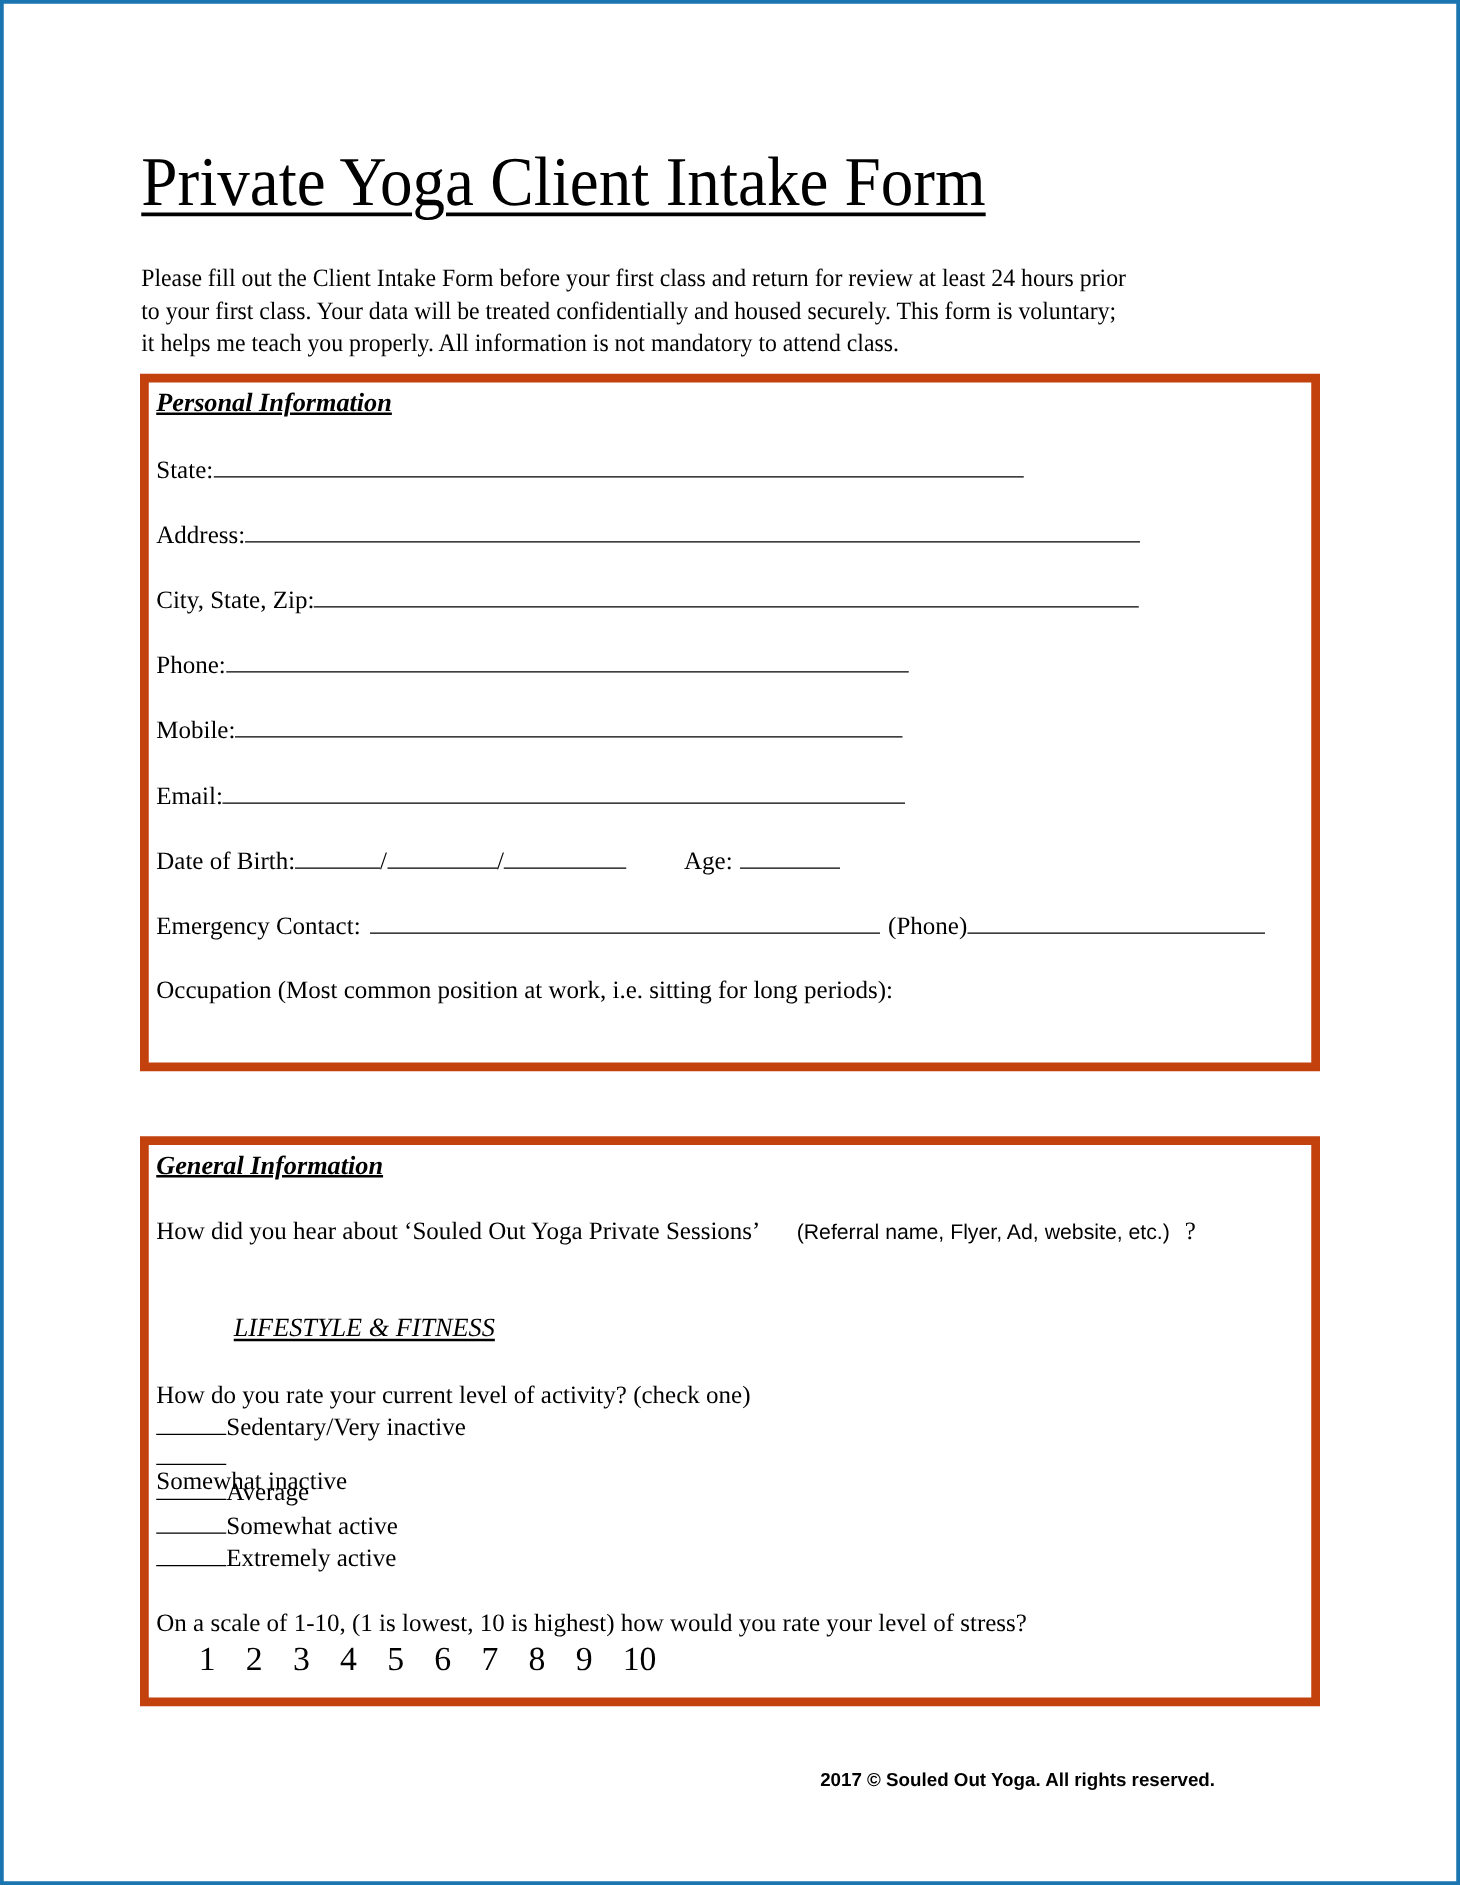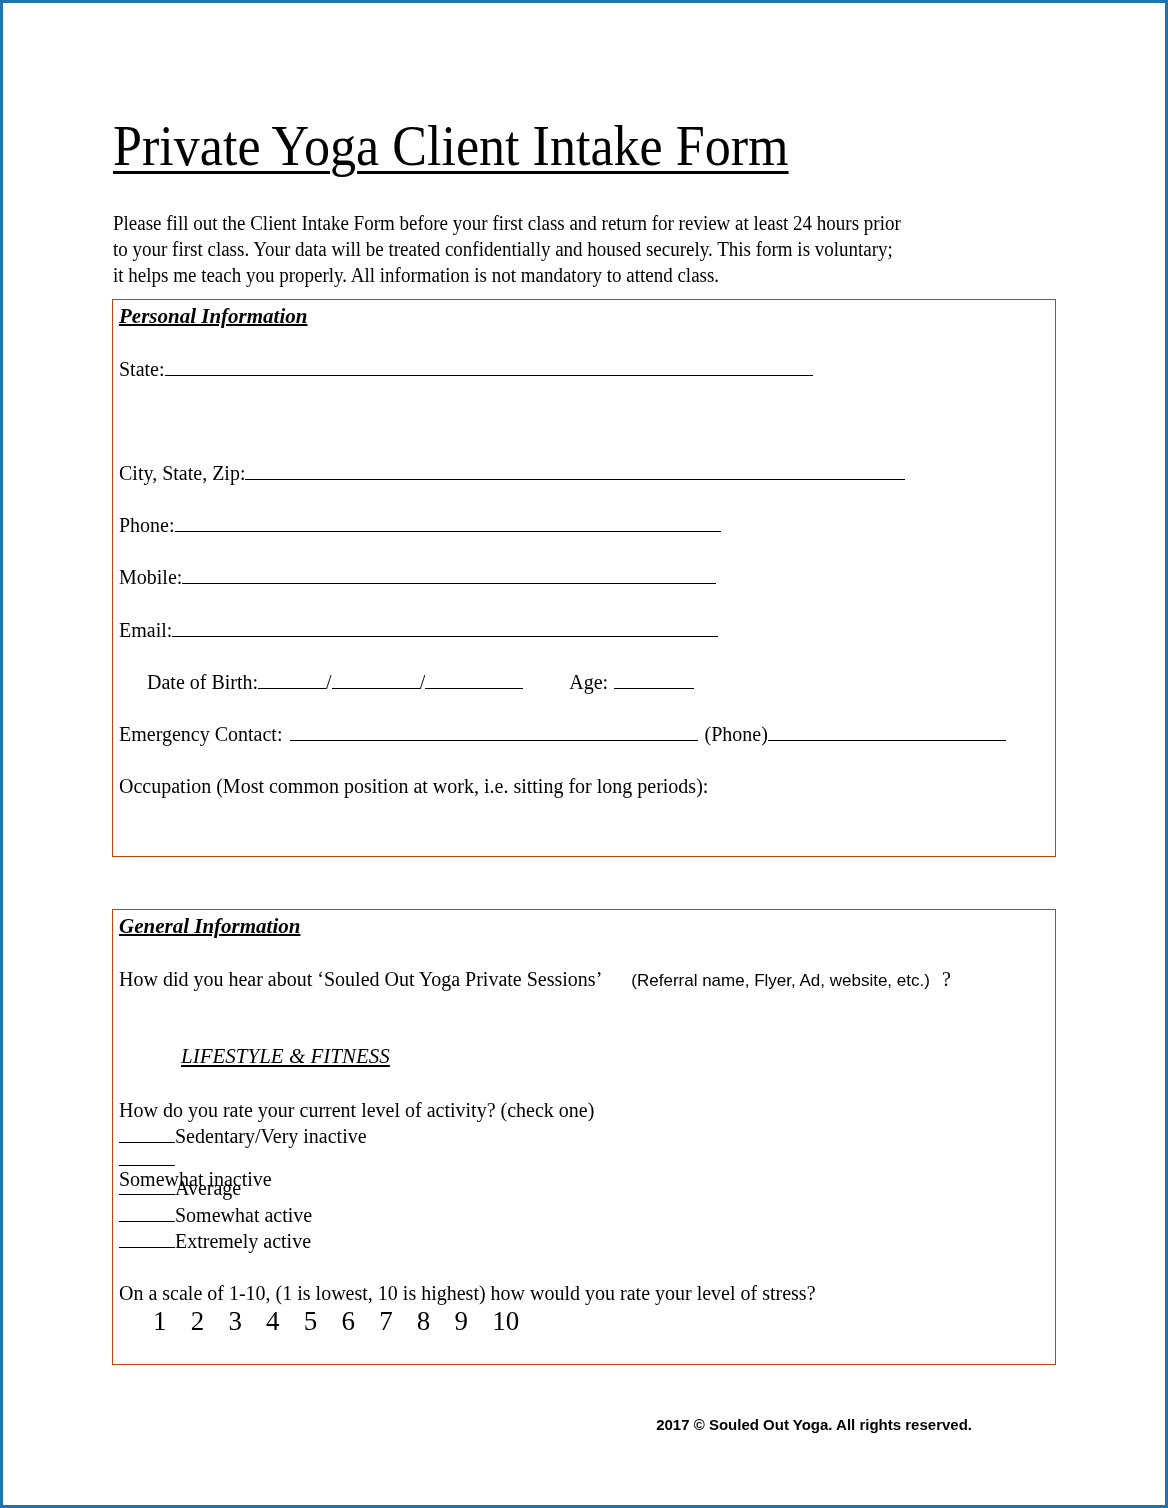--- a/index.html
+++ b/index.html
@@ -19,21 +19,21 @@
     transform:scaleX(0.93); transform-origin:left;
     white-space:nowrap;
   }
   .intro {
     position:absolute; left:113px; top:210px; width:960px;
     font-size:20px; line-height:26px;
   }
   .intro div { white-space:nowrap; transform:scaleX(0.95); transform-origin:left; }
   .box {
     position:absolute; left:112px; box-sizing:border-box;
-    border:1px solid #c2410c;
+    border:7px solid #c2410c;
   }
   .box.personal { top:299px; width:944px; height:558px; }
   .box.general { top:909px; width:944px; height:456px; }
   .section-heading {
     position:absolute; left:6px; font-size:21px; font-weight:bold; font-style:italic;
     text-decoration:underline; text-decoration-thickness:2px; white-space:nowrap;
   }
   .row {
     position:absolute; left:6px; font-size:20px; line-height:24px;
     white-space:nowrap; display:flex; align-items:baseline;
@@ -77,20 +77,24 @@
 </div>
 
 <div class="box personal">
   <div class="section-heading" style="top:4px;">Personal Information</div>
 
   <div class="row" style="top:57px;">
     <span>State:</span>
     <span class="blank" style="width:648px;"></span>
   </div>
 
+  <div class="row" style="top:109px;">
+    <span>Address:</span>
+    <span class="blank" style="width:716px;"></span>
+  </div>
 
   <div class="row" style="top:161px;">
     <span>City, State, Zip:</span>
     <span class="blank" style="width:660px;"></span>
   </div>
 
   <div class="row" style="top:213px;">
     <span>Phone:</span>
     <span class="blank" style="width:546px;"></span>
   </div>
@@ -98,21 +102,21 @@
   <div class="row" style="top:265px;">
     <span>Mobile:</span>
     <span class="blank" style="width:534px;"></span>
   </div>
 
   <div class="row" style="top:318px;">
     <span>Email:</span>
     <span class="blank" style="width:546px;"></span>
   </div>
 
-  <div class="row" style="top:370px;margin-left:28px;">
+  <div class="row" style="top:370px;">
     <span>Date of Birth:</span>
     <span class="blank" style="width:68px;"></span>
     <span>/</span>
     <span class="blank" style="width:88px;"></span>
     <span>/</span>
     <span class="blank" style="width:98px;"></span>
     <span style="display:inline-block;width:46px;"></span>
     <span>Age:</span>
     <span style="display:inline-block;width:6px;"></span>
     <span class="blank" style="width:80px;"></span>

